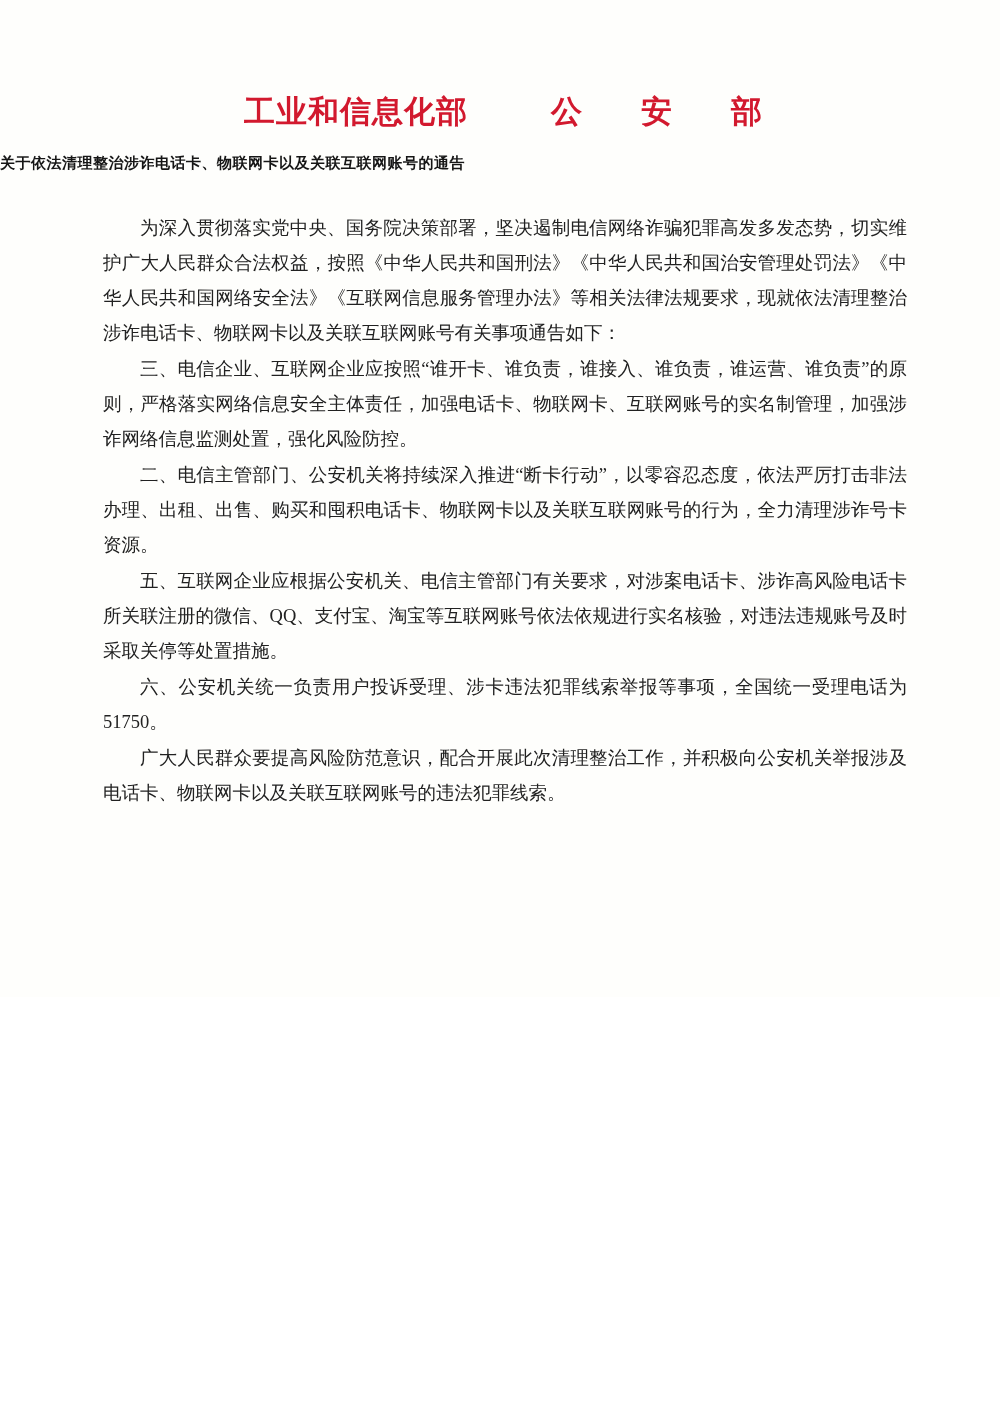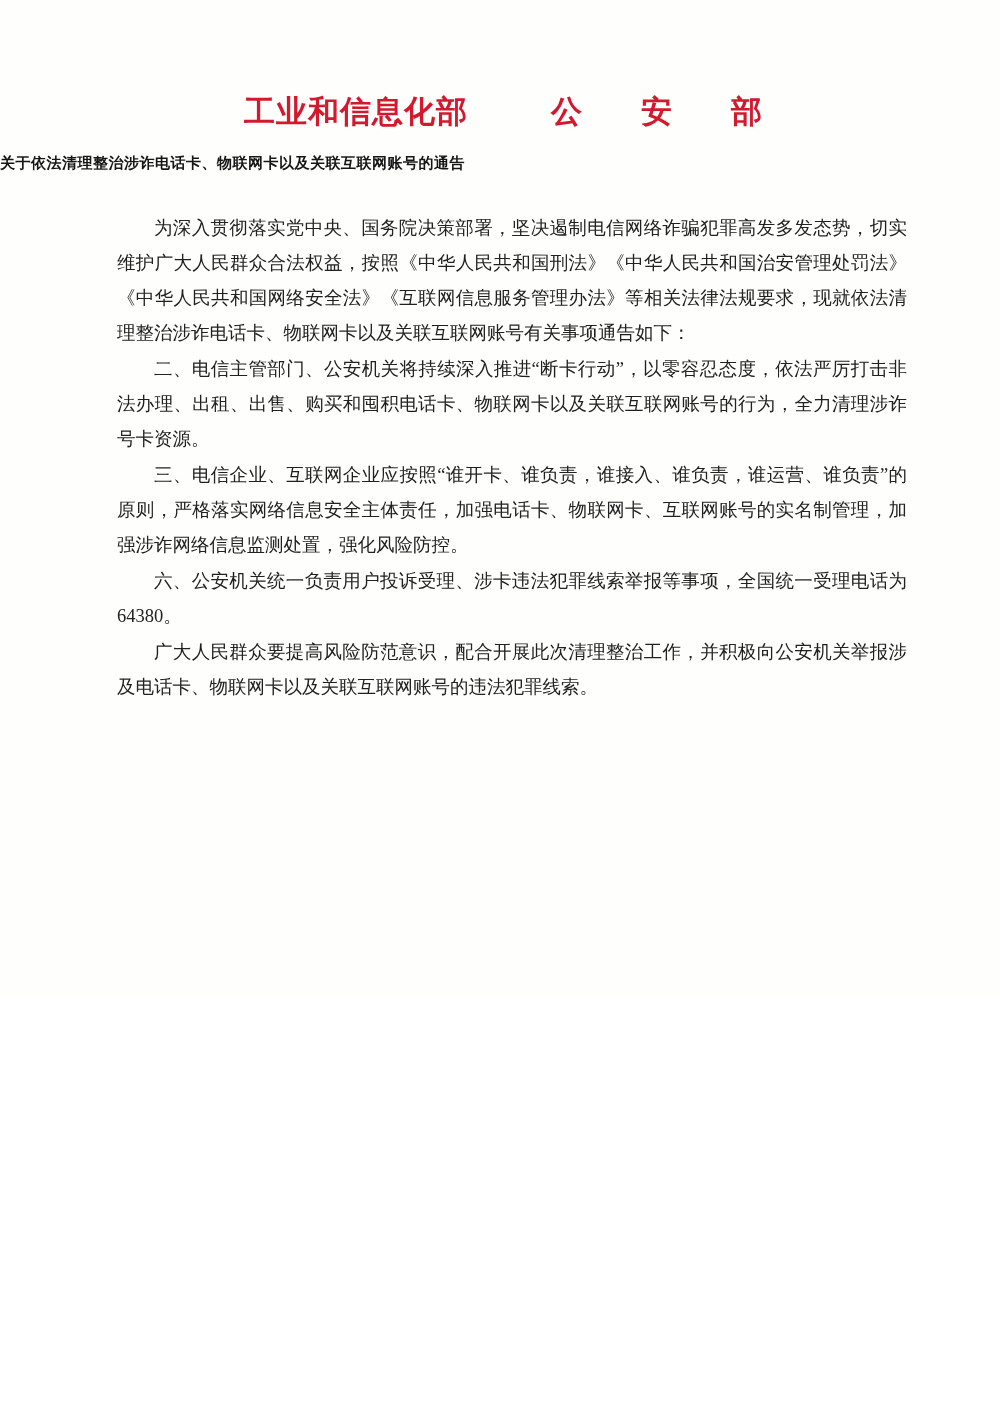--- a/index.html
+++ b/index.html
@@ -49,21 +49,21 @@
     top:211px;
     left:99px;
     width:808px;
     font-size:18.5px;
     line-height:35px;
     text-align:justify;
     text-justify:inter-ideograph;
     color:#212121;
   }
   .doc-body p{
-    margin:0 0 1px 18px;
+    margin:0 0 1px 4px;
     text-indent:2em;
   }
   
   .seal{
     position:absolute;
     width:160px;
     height:160px;
     opacity:.93;
   }
   .seal-left{left:316px;top:1103px;transform:rotate(-2deg);}
@@ -104,23 +104,24 @@
     </defs>
   </svg>
 
   <div class="ministry ministry-left">工业和信息化部</div>
   <div class="ministry ministry-right">公　安　部</div>
 
   <h1 class="doc-title">关于依法清理整治涉诈电话卡、物联网卡以及关联互联网账号的通告</h1>
 
   <main class="doc-body">
     <p>为深入贯彻落实党中央、国务院决策部署，坚决遏制电信网络诈骗犯罪高发多发态势，切实维护广大人民群众合法权益，按照《中华人民共和国刑法》《中华人民共和国治安管理处罚法》《中华人民共和国网络安全法》《互联网信息服务管理办法》等相关法律法规要求，现就依法清理整治涉诈电话卡、物联网卡以及关联互联网账号有关事项通告如下：</p>
+    <p>三、电信企业、互联网企业应按照“谁开卡、谁负责，谁接入、谁负责，谁运营、谁负责”的原则，严格落实网络信息安全主体责任，加强电话卡、物联网卡、互联网账号的实名制管理，加强涉诈网络信息监测处置，强化风险防控。</p>
     <p>二、电信主管部门、公安机关将持续深入推进“断卡行动”，以零容忍态度，依法严厉打击非法办理、出租、出售、购买和囤积电话卡、物联网卡以及关联互联网账号的行为，全力清理涉诈号卡资源。</p>
-    <p>三、电信企业、互联网企业应按照“谁开卡、谁负责，谁接入、谁负责，谁运营、谁负责”的原则，严格落实网络信息安全主体责任，加强电话卡、物联网卡、互联网账号的实名制管理，加强涉诈网络信息监测处置，强化风险防控。</p>
-    <p>六、公安机关统一负责用户投诉受理、涉卡违法犯罪线索举报等事项，全国统一受理电话为 64380。</p>
+    <p>五、互联网企业应根据公安机关、电信主管部门有关要求，对涉案电话卡、涉诈高风险电话卡所关联注册的微信、QQ、支付宝、淘宝等互联网账号依法依规进行实名核验，对违法违规账号及时采取关停等处置措施。</p>
+    <p>六、公安机关统一负责用户投诉受理、涉卡违法犯罪线索举报等事项，全国统一受理电话为 51750。</p>
     <p>广大人民群众要提高风险防范意识，配合开展此次清理整治工作，并积极向公安机关举报涉及电话卡、物联网卡以及关联互联网账号的违法犯罪线索。</p>
   </main>
 
   <svg class="seal seal-left" viewBox="0 0 160 160">
     <circle cx="80" cy="80" r="75.5" fill="none" stroke="#d9303f" stroke-width="5.5"></circle>
     <defs>
       <path id="sealL-arc" d="M 30.9,114.4 A 60,60 0 1 1 129.1,114.4" fill="none"></path>
     </defs>
     <text font-size="17" letter-spacing="1.5" fill="#d9303f">
       <textPath href="#sealL-arc">中华人民共和国工业和信息化部</textPath>

